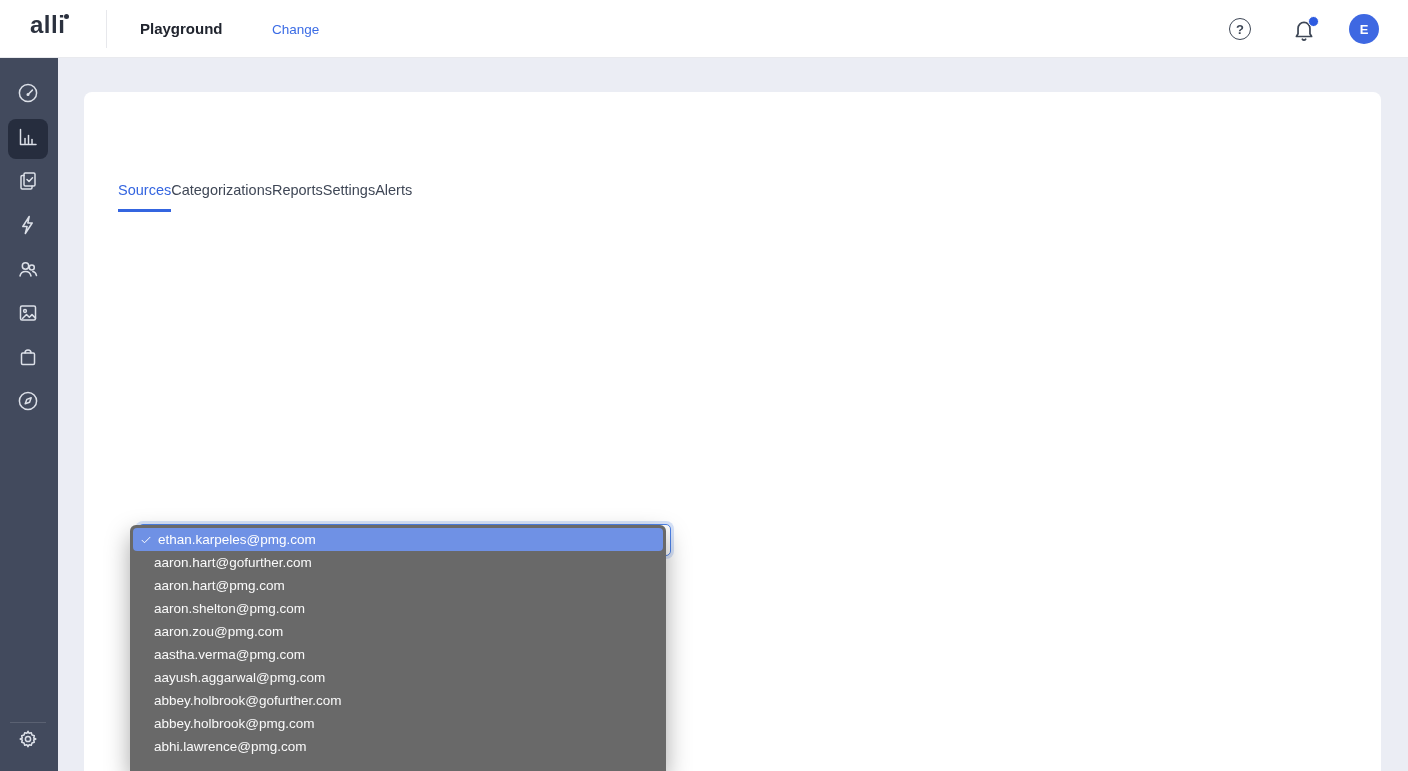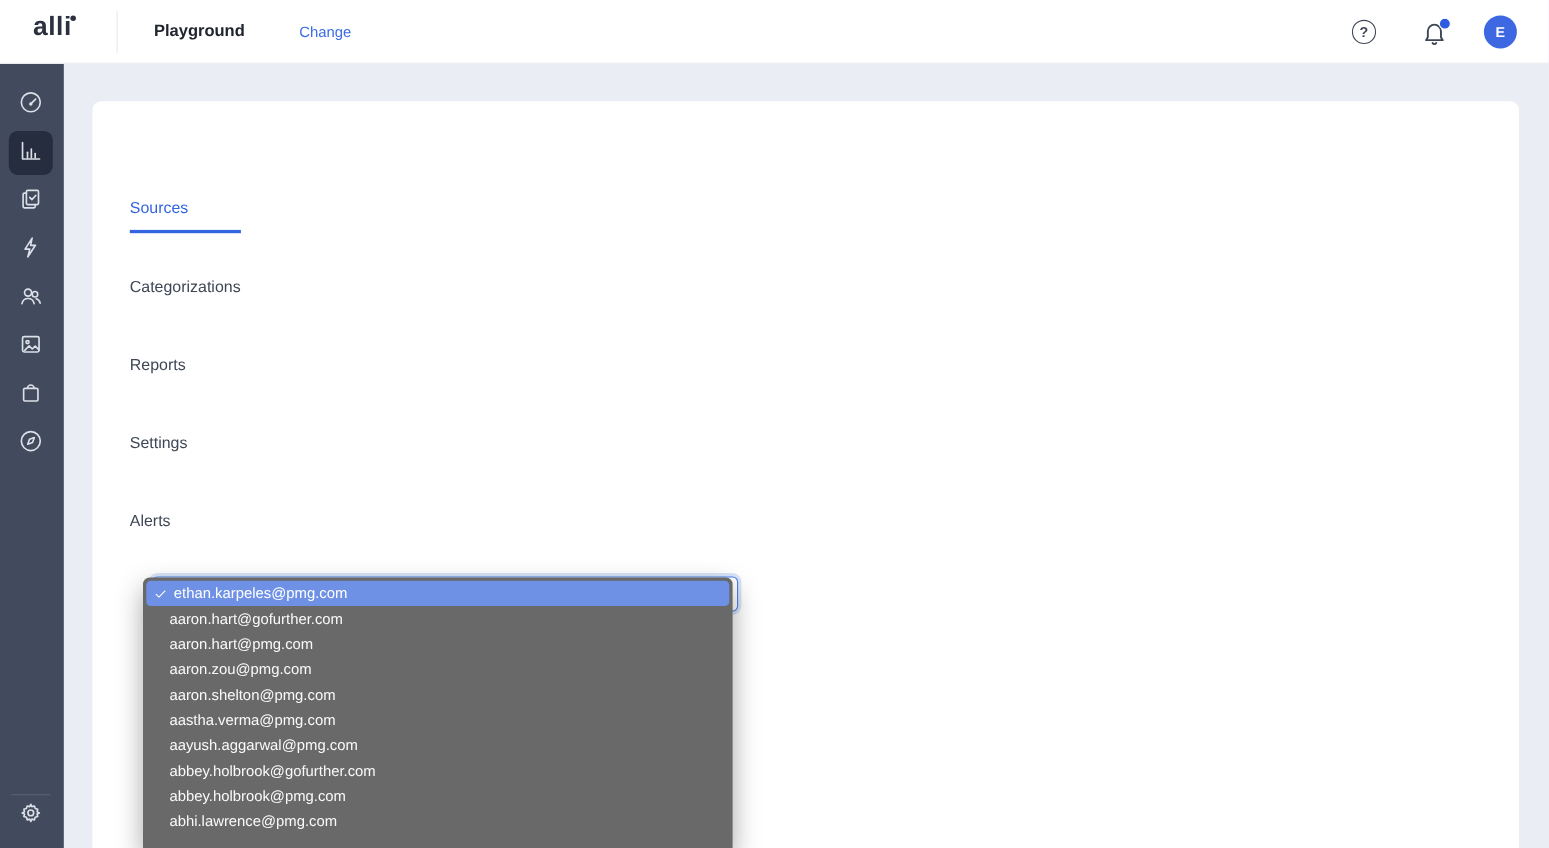--- a/index.html
+++ b/index.html
@@ -36,21 +36,21 @@
   .side-item.active { background:#262D3E; }
   .side-item svg { stroke:#DCE0E8; fill:none; stroke-width:1.5; stroke-linecap:round;
     stroke-linejoin:round; }
   .side-divider { position:absolute; left:10px; top:664px; width:36px; height:1px;
     background:#5A6172; }
 
   
   #main-card { left:84px; top:92px; width:1297px; height:679px; background:#fff;
     border-radius:8px 8px 0 0; z-index:1; }
   .page-title { left:118px; top:124px; font-size:22.5px; font-weight:600; color:#171C26; }
-  .tabs { left:118px; top:182px; display:flex; gap:41px; z-index:2;flex-direction:column; }
+  .tabs { left:118px; top:182px; display:flex; z-index:2; }
   .tab { font-size:14.5px; font-weight:500; color:#3F4756; padding-bottom:14px;
     cursor:pointer; position:relative; }
   .tab.active { color:#3465E0; }
   .tab.active::after { content:""; position:absolute; left:0; right:0; bottom:0;
     height:3px; background:#3465E0; }
   .tabs-rule { left:84px; top:212px; width:1297px; height:1px; background:#E7E9ED; }
 
   .back-btn { left:117px; top:253px; width:32px; height:32px; border-radius:50%;
     background:#EFF1F4; display:flex; align-items:center; justify-content:center;
     cursor:pointer; }
@@ -185,24 +185,24 @@
       </span>
       <span>ethan.karpeles@pmg.com</span>
     </div>
     <div class="opt">
         <span>aaron.hart@gofurther.com</span>
       </div>
     <div class="opt">
         <span>aaron.hart@pmg.com</span>
       </div>
     <div class="opt">
+        <span>aaron.shelton@pmg.com</span>
+      </div>
+    <div class="opt">
         <span>aaron.zou@pmg.com</span>
-      </div>
-    <div class="opt">
-        <span>aaron.shelton@pmg.com</span>
       </div>
     <div class="opt">
         <span>aastha.verma@pmg.com</span>
       </div>
     <div class="opt">
         <span>aayush.aggarwal@pmg.com</span>
       </div>
     <div class="opt">
         <span>abbey.holbrook@gofurther.com</span>
       </div>

